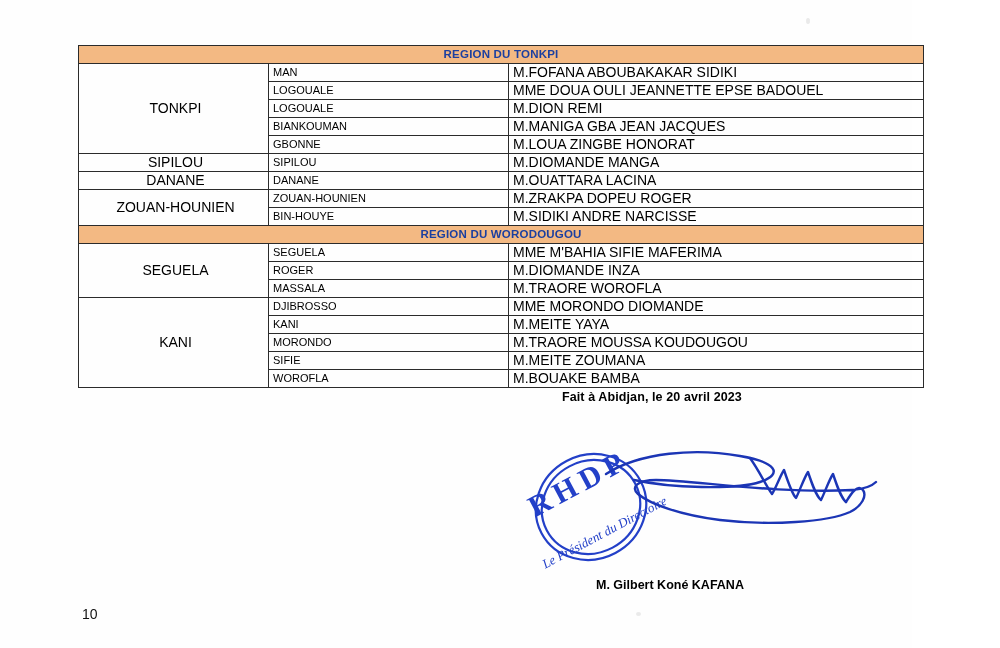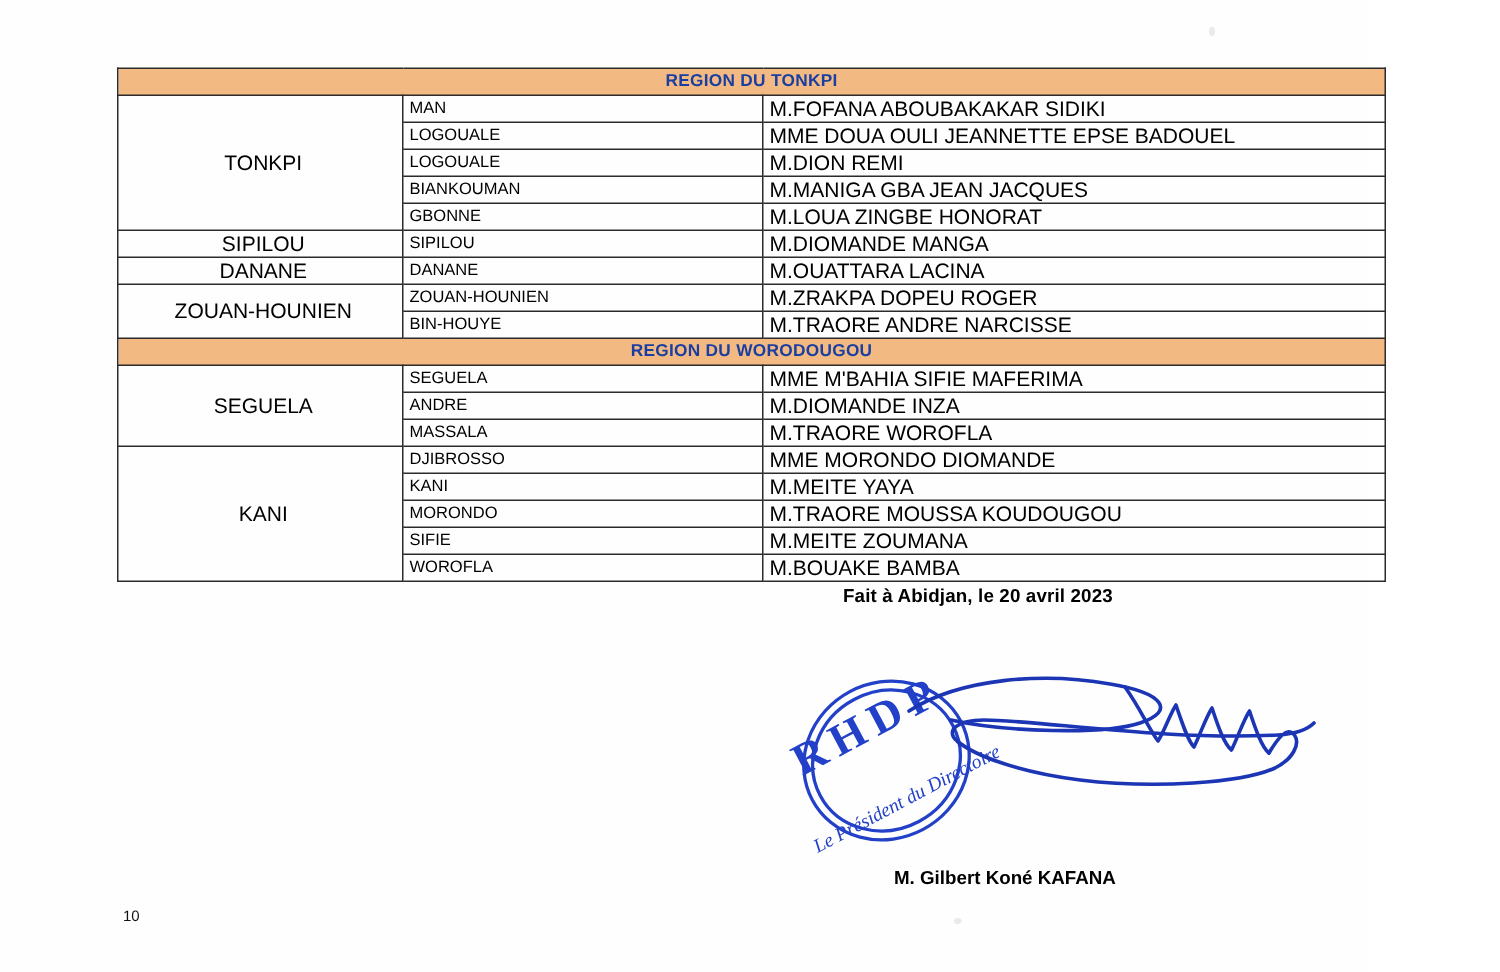--- a/index.html
+++ b/index.html
@@ -99,21 +99,21 @@
     left: 600px;
     top: 440px;
     width: 300px;
     height: 110px;
     pointer-events: none;
   }
   .page-number {
     position: absolute;
     left: 82px;
     top: 606px;
-    font-size: 10px;
+    font-size: 14px;
     color: #111;
   }
   
   .speck {
     position: absolute;
     background: #d8d8d8;
     border-radius: 50%;
     opacity: .55;
   }
 </style>
@@ -167,32 +167,32 @@
           <td class="commune">DANANE</td>
           <td class="name">M.OUATTARA LACINA</td>
         </tr>
         <tr>
           <td class="dept" rowspan="2">ZOUAN-HOUNIEN</td>
           <td class="commune">ZOUAN-HOUNIEN</td>
           <td class="name">M.ZRAKPA DOPEU ROGER</td>
         </tr>
         <tr>
           <td class="commune">BIN-HOUYE</td>
-          <td class="name">M.TRAORE ANDRE NARCISSE</td>
+          <td class="name">M.SIDIKI ANDRE NARCISSE</td>
         </tr>
         <tr>
           <td class="region-banner" colspan="3">REGION DU WORODOUGOU</td>
         </tr>
         <tr>
           <td class="dept" rowspan="3">SEGUELA</td>
           <td class="commune">SEGUELA</td>
           <td class="name">MME M'BAHIA SIFIE MAFERIMA</td>
         </tr>
         <tr>
-          <td class="commune">ANDRE</td>
+          <td class="commune">ROGER</td>
           <td class="name">M.DIOMANDE INZA</td>
         </tr>
         <tr>
           <td class="commune">MASSALA</td>
           <td class="name">M.TRAORE WOROFLA</td>
         </tr>
         <tr>
           <td class="dept" rowspan="5">KANI</td>
           <td class="commune">DJIBROSSO</td>
           <td class="name">MME MORONDO DIOMANDE</td>

